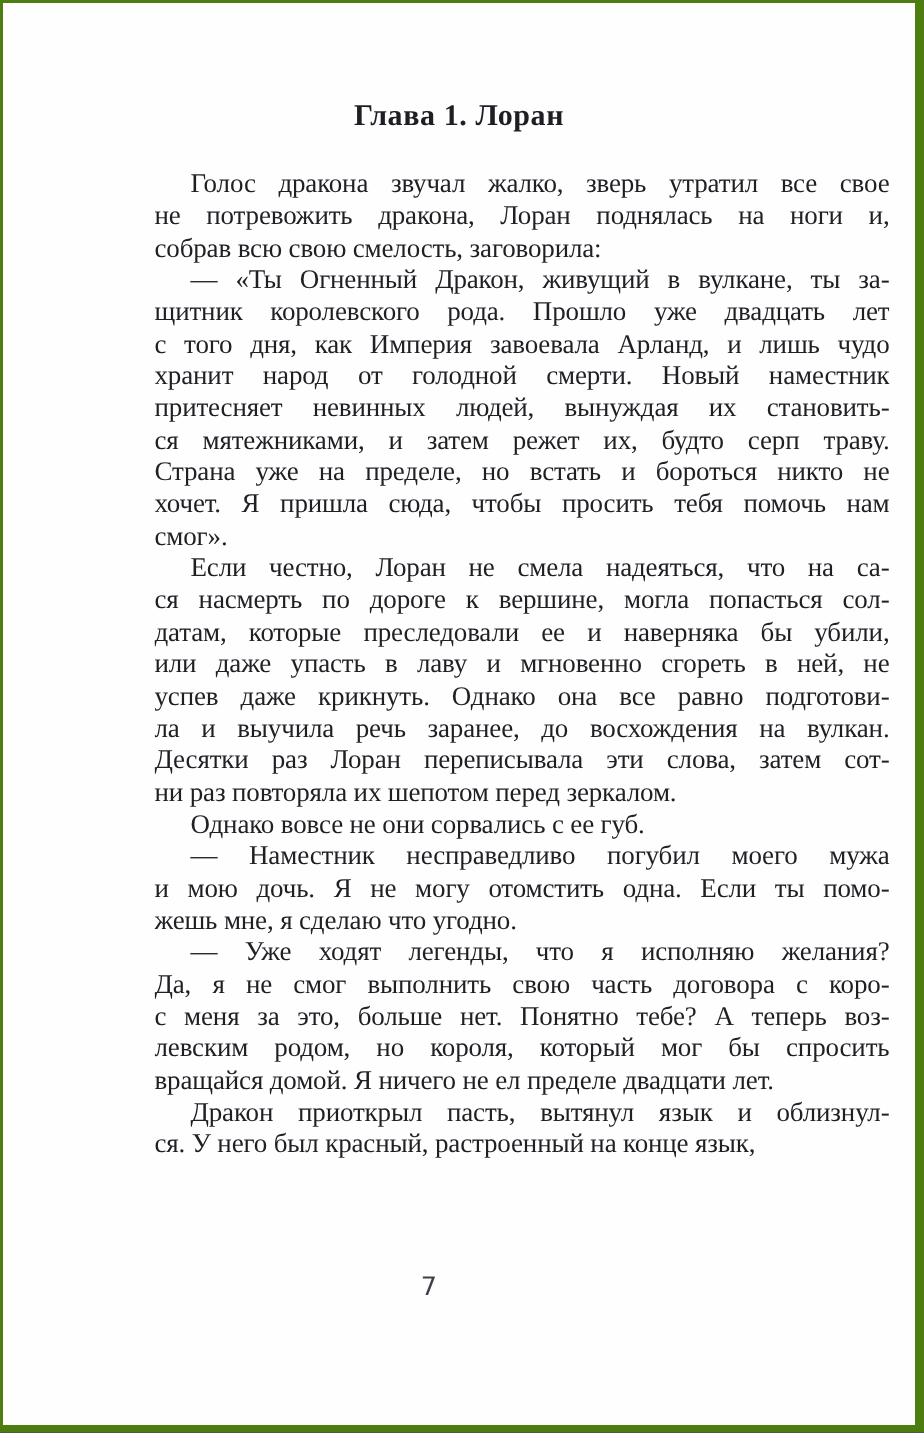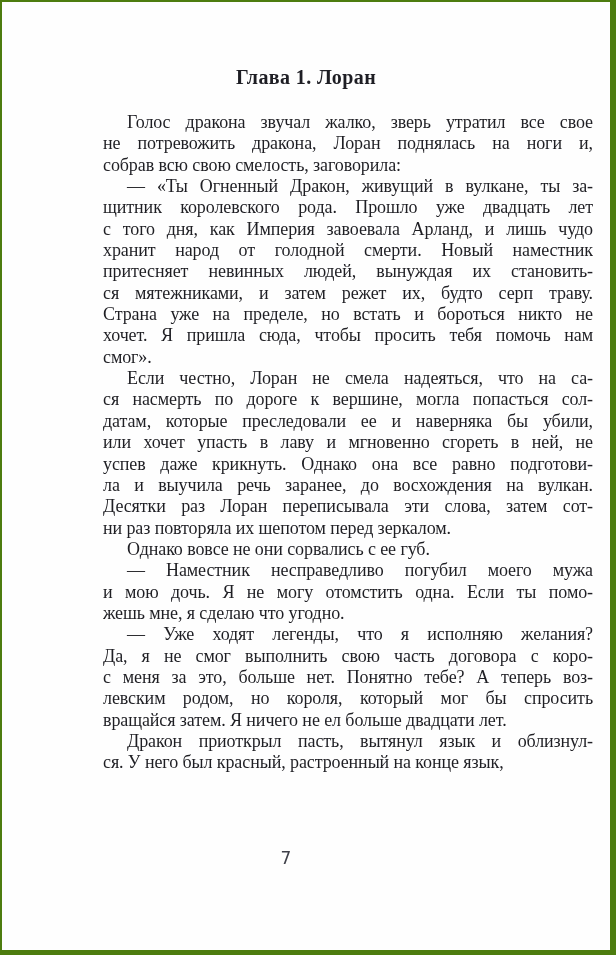--- a/index.html
+++ b/index.html
@@ -93,40 +93,40 @@
           <div class="line">притесняет невинных людей, вынуждая их становить-</div>
           <div class="line">ся мятежниками, и затем режет их, будто серп траву.</div>
           <div class="line">Страна уже на пределе, но встать и бороться никто не</div>
           <div class="line">хочет. Я пришла сюда, чтобы просить тебя помочь нам</div>
           <div class="line last">смог».</div>
         </div>
         <div class="para">
           <div class="line first">Если честно, Лоран не смела надеяться, что на са-</div>
           <div class="line">ся насмерть по дороге к вершине, могла попасться сол-</div>
           <div class="line">датам, которые преследовали ее и наверняка бы убили,</div>
-          <div class="line">или хочет упасть в лаву и мгновенно сгореть в ней, не</div>
+          <div class="line">или даже упасть в лаву и мгновенно сгореть в ней, не</div>
           <div class="line">успев даже крикнуть. Однако она все равно подготови-</div>
           <div class="line">ла и выучила речь заранее, до восхождения на вулкан.</div>
           <div class="line">Десятки раз Лоран переписывала эти слова, затем сот-</div>
           <div class="line last">ни раз повторяла их шепотом перед зеркалом.</div>
         </div>
         <div class="para">
           <div class="line first last">Однако вовсе не они сорвались с ее губ.</div>
         </div>
         <div class="para">
           <div class="line first">— Наместник несправедливо погубил моего мужа</div>
           <div class="line">и мою дочь. Я не могу отомстить одна. Если ты помо-</div>
           <div class="line last">жешь мне, я сделаю что угодно.</div>
         </div>
         <div class="para">
           <div class="line first">— Уже ходят легенды, что я исполняю желания?</div>
           <div class="line">Да, я не смог выполнить свою часть договора с коро-</div>
           <div class="line">с меня за это, больше нет. Понятно тебе? А теперь воз-</div>
           <div class="line">левским родом, но короля, который мог бы спросить</div>
-          <div class="line last">вращайся затем. Я ничего не ел больше двадцати лет.</div>
+          <div class="line last">вращайся домой. Я ничего не ел пределе двадцати лет.</div>
         </div>
         <div class="para">
           <div class="line first">Дракон приоткрыл пасть, вытянул язык и облизнул-</div>
           <div class="line last">ся. У него был красный, растроенный на конце язык,</div>
         </div>
       </div>
     <div class="folio">7</div>
   </div>
 </div>
 

